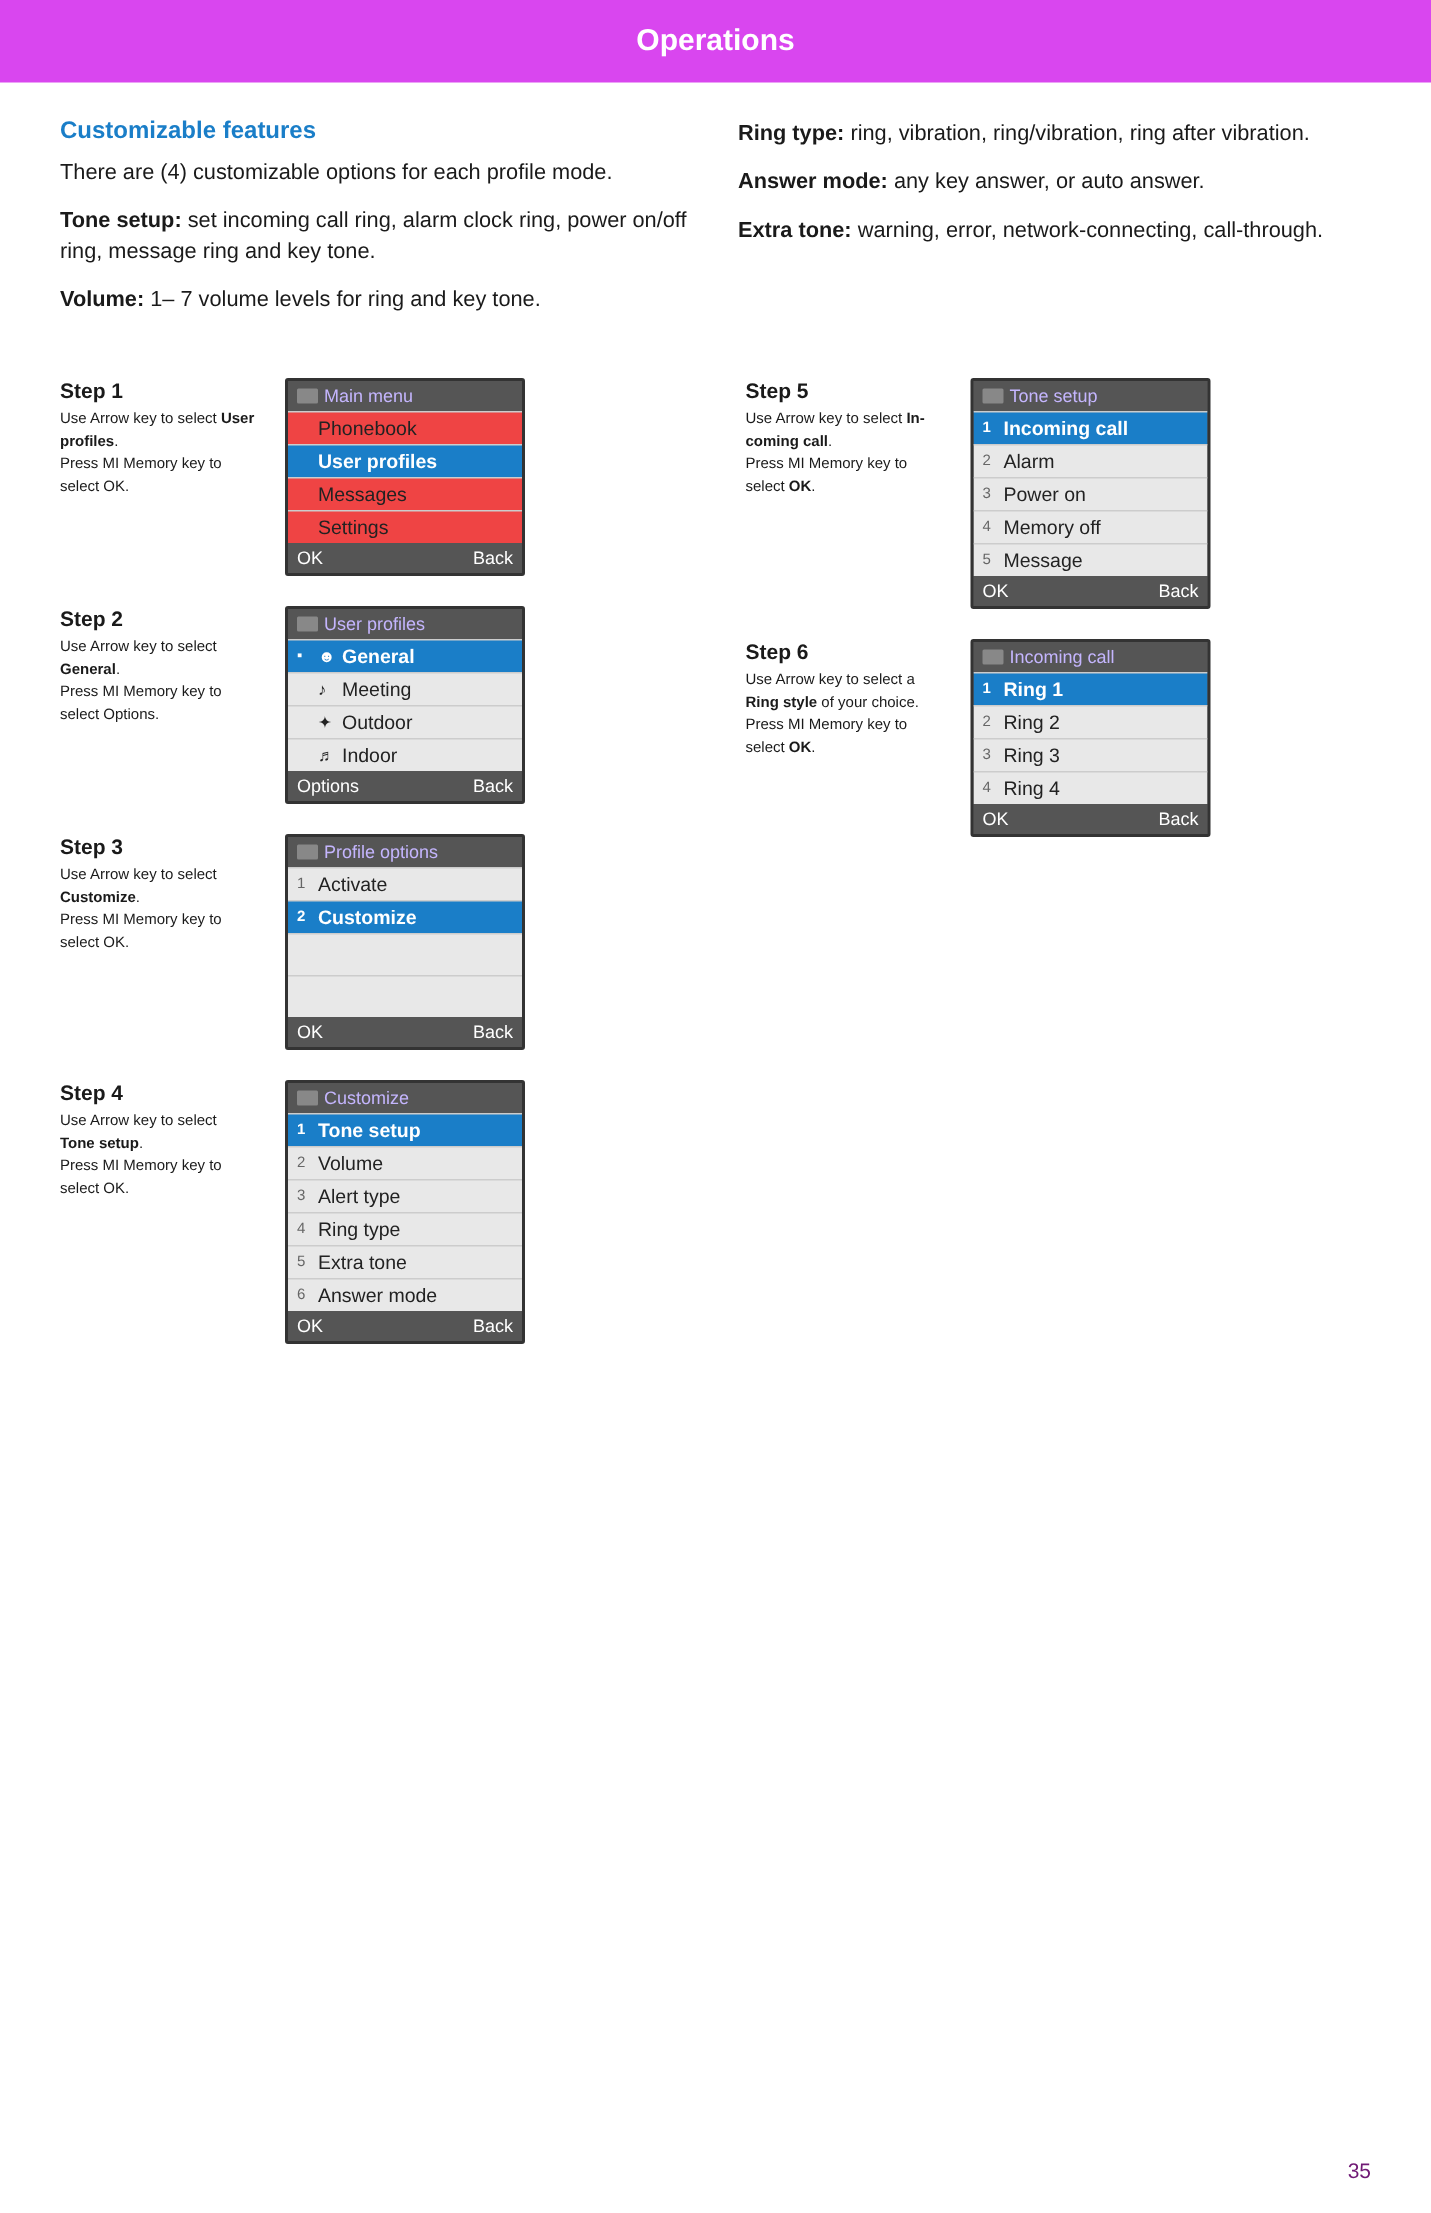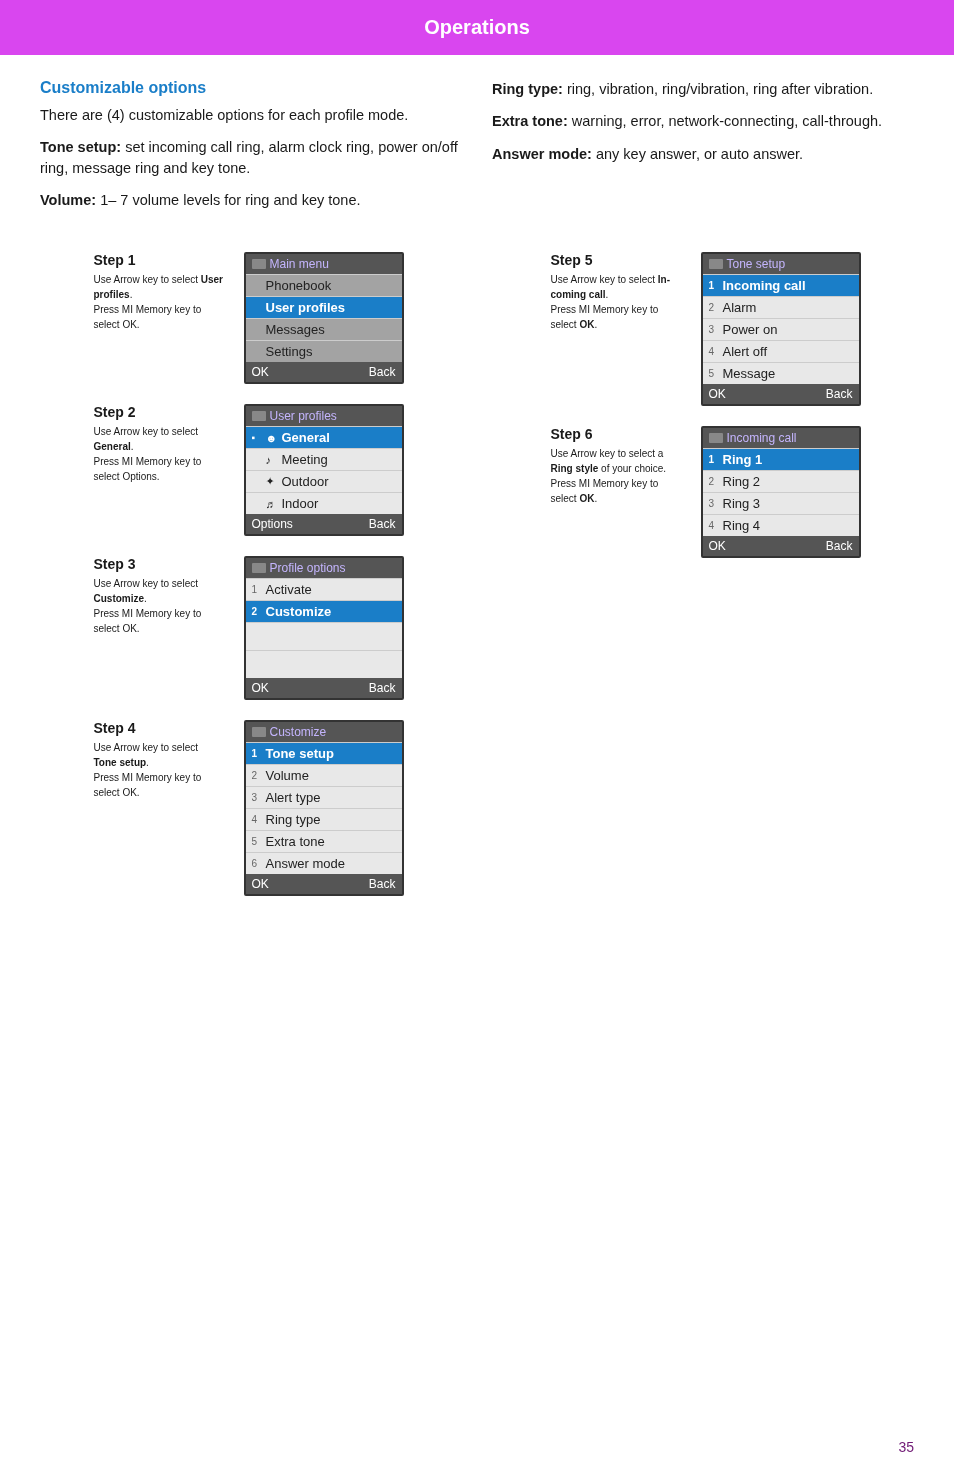--- a/index.html
+++ b/index.html
@@ -90,21 +90,21 @@
 
     .phone-icon {
       width: 14px;
       height: 10px;
       background: #888;
       border-radius: 1px;
       display: inline-block;
     }
 
     .phone-box-item {
-      background: #a3a3a3;
+      background: #ef4444;
       color: #222;
       padding: 3px 6px 3px 20px;
       font-size: 13px;
       border-top: 1px solid #ccc;
     }
 
     .phone-box-item.highlighted {
       background: #1a7ec8;
       color: #ffffff;
       font-weight: bold;
@@ -152,21 +152,20 @@
       display: flex;
       justify-content: space-between;
     }
 
     
     .steps-row {
       display: flex;
       gap: 20px;
       margin-bottom: 20px;
       align-items: flex-start;
-      justify-content: center;
     }
 
     .step-text {
       width: 130px;
       flex-shrink: 0;
     }
 
     .step-phone {
       flex-shrink: 0;
     }
@@ -211,43 +210,43 @@
 <body>
 
 <div class="header">
   <span class="header-title">Operations</span>
 </div>
 
 <div class="content">
 
   <div class="features-section">
     <div class="features-left">
-      <div class="section-heading">Customizable options</div>
+      <div class="section-heading">Customizable features</div>
       <p>There are (4) customizable options for each profile mode.</p>
       <p>
         <span class="bold-term">Tone setup:</span>
         <span> set incoming call ring, alarm clock ring, power on/off ring, message ring and key tone.</span>
       </p>
       <p>
         <span class="bold-term">Volume:</span>
         <span> 1– 7 volume levels for ring and key tone.</span>
       </p>
     </div>
     <div class="features-right">
       <p>
         <span class="bold-term">Ring type:</span>
         <span> ring, vibration, ring/vibration, ring after vibration.</span>
       </p>
       <p>
+        <span class="bold-term">Answer mode:</span>
+        <span> any key answer, or auto answer.</span>
+      </p>
+      <p>
         <span class="bold-term">Extra tone:</span>
         <span> warning, error, network-connecting, call-through.</span>
-      </p>
-      <p>
-        <span class="bold-term">Answer mode:</span>
-        <span> any key answer, or auto answer.</span>
       </p>
     </div>
   </div>
 
   <div class="steps-columns">
 
     <div class="steps-col">
 
       <div class="steps-row">
         <div class="step-text">
@@ -420,21 +419,21 @@
             <div class="phone-box-item-numbered">
               <span class="item-num">2</span>
               <span>Alarm</span>
             </div>
             <div class="phone-box-item-numbered">
               <span class="item-num">3</span>
               <span>Power on</span>
             </div>
             <div class="phone-box-item-numbered">
               <span class="item-num">4</span>
-              <span>Alert off</span>
+              <span>Memory off</span>
             </div>
             <div class="phone-box-item-numbered">
               <span class="item-num">5</span>
               <span>Message</span>
             </div>
             <div class="phone-box-footer">
               <span>OK</span>
               <span>Back</span>
             </div>
           </div>

